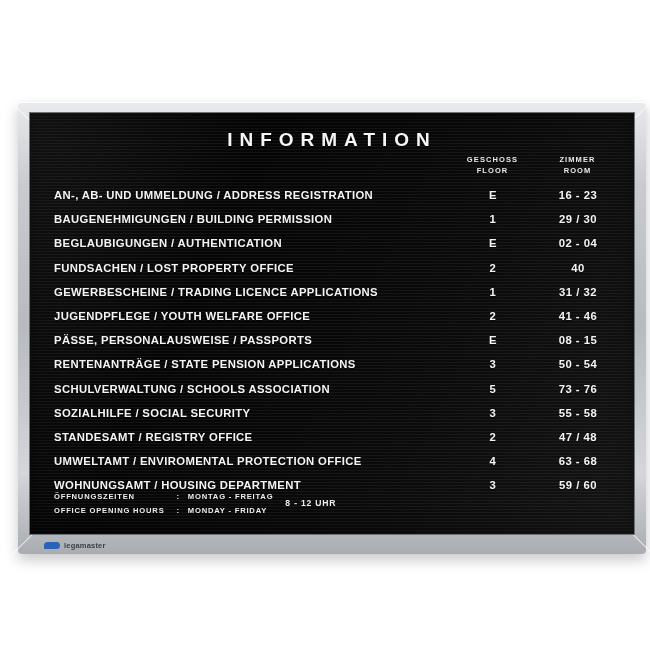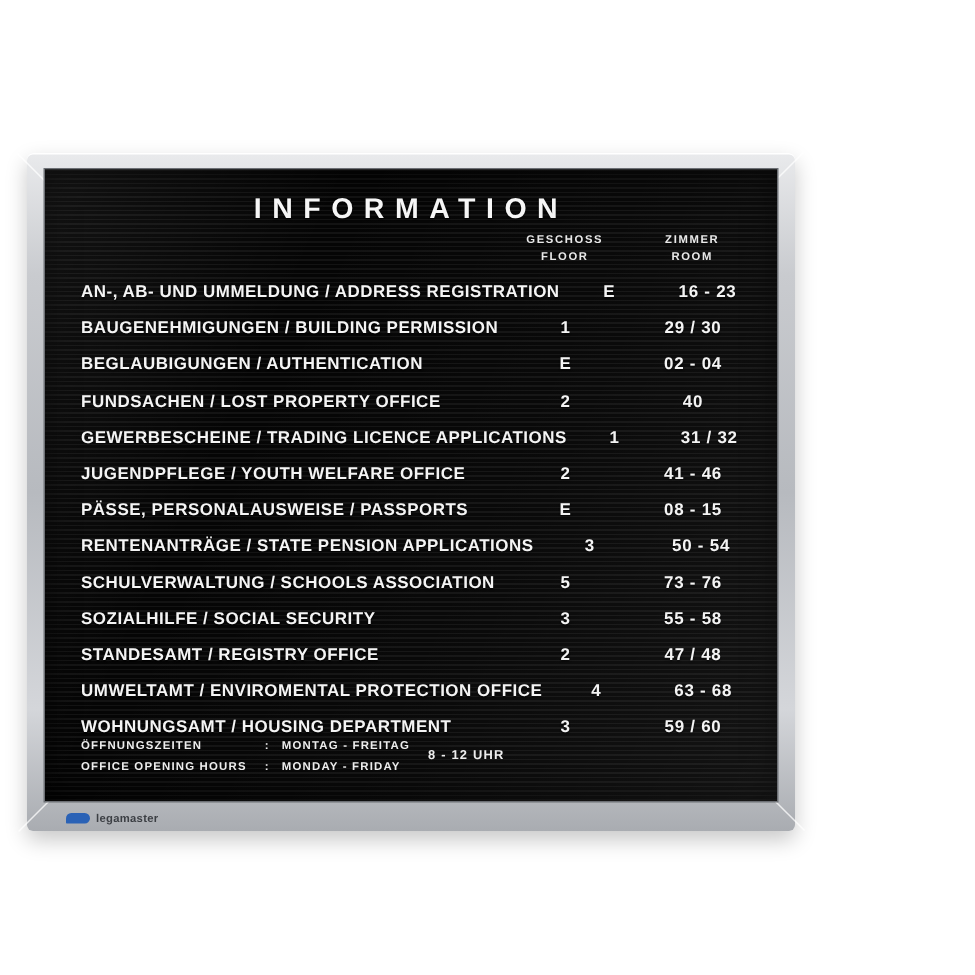--- a/index.html
+++ b/index.html
@@ -12,22 +12,23 @@
     background: #ffffff;
     font-family: "Liberation Sans", sans-serif;
     overflow: hidden;
   }
 
   
   .board-wrap {
     position: absolute;
     left: 18px;
     top: 102px;
-    width: 512px;
+    width: 614px;
     height: 452px;
+    padding-left: 14px;
   }
 
   .frame {
     position: absolute;
     inset: 0;
     border-radius: 4px;
     background: linear-gradient(180deg,#e9eaec 0%,#c9cbcf 18%,#b7babf 50%,#d4d6da 82%,#a9acb1 100%);
     box-shadow: 0 6px 14px rgba(0,0,0,0.22), 0 1px 0 #fff inset;
     padding: 11px 12px 20px 12px;
     box-sizing: border-box;

